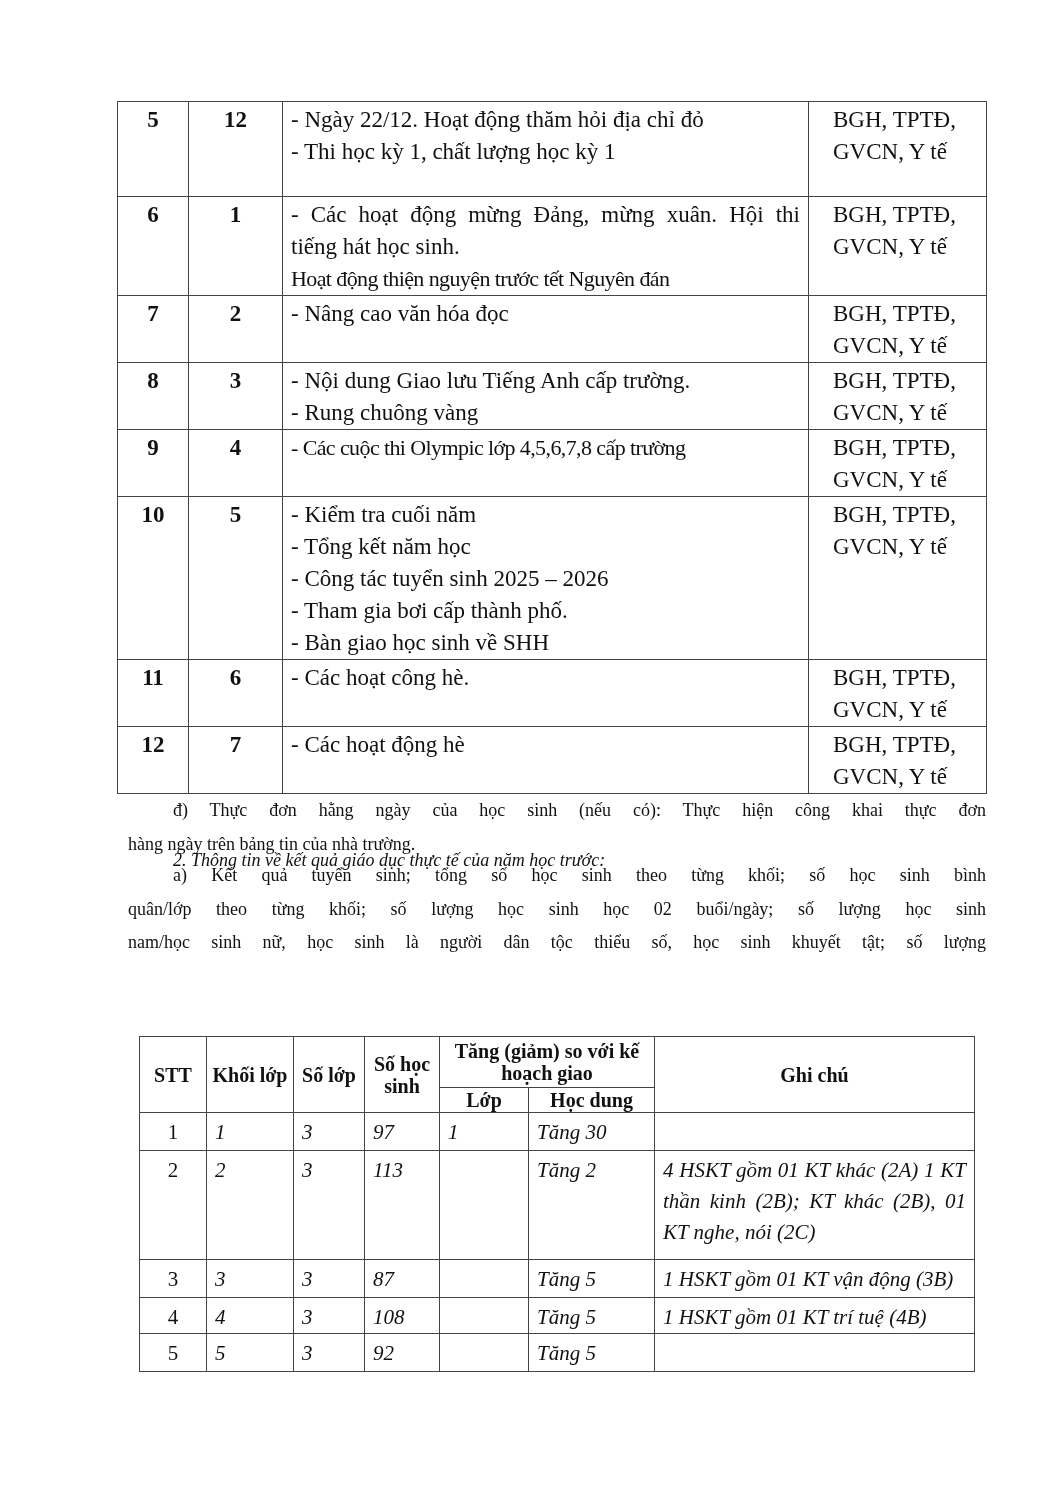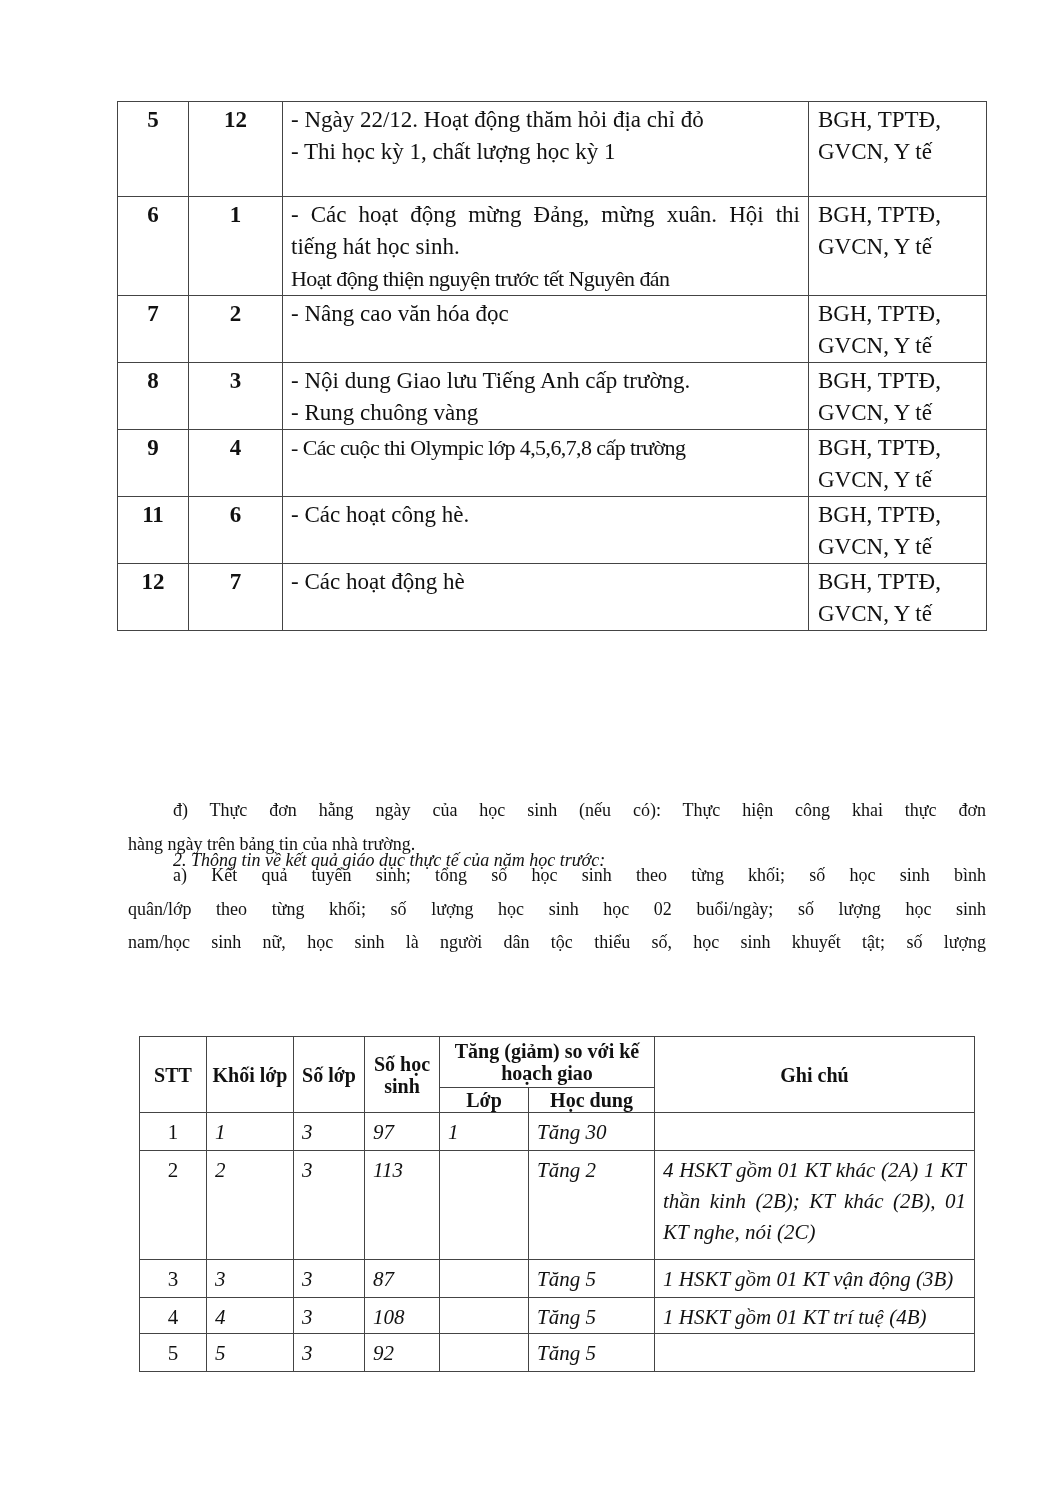--- a/index.html
+++ b/index.html
@@ -7,21 +7,21 @@
          font-family: "Liberation Serif", "DejaVu Serif", serif; color: #111; }
   table { border-collapse: collapse; position: absolute; }
   td, th { border: 1.3px solid #444; vertical-align: top; padding: 0; }
 
   
   #plan-table { left: 117px; top: 101px; width: 869px; table-layout: fixed; font-size: 23px; line-height: 32px; }
   #plan-table td { padding: 2px 8px 0 8px; }
   #plan-table td.num { text-align: center; font-weight: bold; padding-left: 0; padding-right: 0; }
   #plan-table td.content div { white-space: nowrap; }
   #plan-table td.content div.compact { font-size: 22px; letter-spacing: -0.6px; }
-  #plan-table td.resp { padding-left: 9px; }
+  #plan-table td.resp { padding-left: 24px; }
 
   
   .para { position: absolute; left: 128px; width: 858px; font-size: 18px; line-height: 33.5px; text-align: justify; }
   .para .indent { display: inline-block; width: 45px; }
   .justify-line { text-align: justify; text-align-last: justify; }
 
   
   #result-table { left: 139px; top: 1036px; width: 835px; table-layout: fixed; font-size: 21px; }
   #result-table th { font-weight: bold; text-align: center; vertical-align: middle; line-height: 22px; font-size: 20px; }
   #result-table td { line-height: 31px; padding: 4px 8px 0 8px; font-style: italic; }
@@ -73,20 +73,32 @@
         <div>- Nội dung Giao lưu Tiếng Anh cấp trường.</div>
         <div>- Rung chuông vàng</div>
       </td>
       <td class="resp">BGH, TPTĐ, GVCN, Y tế</td>
     </tr>
     <tr style="height:64px">
       <td class="num">9</td>
       <td class="num">4</td>
       <td class="content">
         <div class="compact">- Các cuộc thi Olympic lớp 4,5,6,7,8 cấp trường</div>
+      </td>
+      <td class="resp">BGH, TPTĐ, GVCN, Y tế</td>
+    </tr>
+    <tr style="height:158px">
+      <td class="num">10</td>
+      <td class="num">5</td>
+      <td class="content">
+        <div>- Kiểm tra cuối năm</div>
+        <div>- Tổng kết năm học</div>
+        <div>- Công tác tuyển sinh 2025 – 2026</div>
+        <div>- Tham gia bơi cấp thành phố.</div>
+        <div>- Bàn giao học sinh về SHH</div>
       </td>
       <td class="resp">BGH, TPTĐ, GVCN, Y tế</td>
     </tr>
     <tr style="height:64px">
       <td class="num">11</td>
       <td class="num">6</td>
       <td class="content">
         <div>- Các hoạt công hè.</div>
       </td>
       <td class="resp">BGH, TPTĐ, GVCN, Y tế</td>

